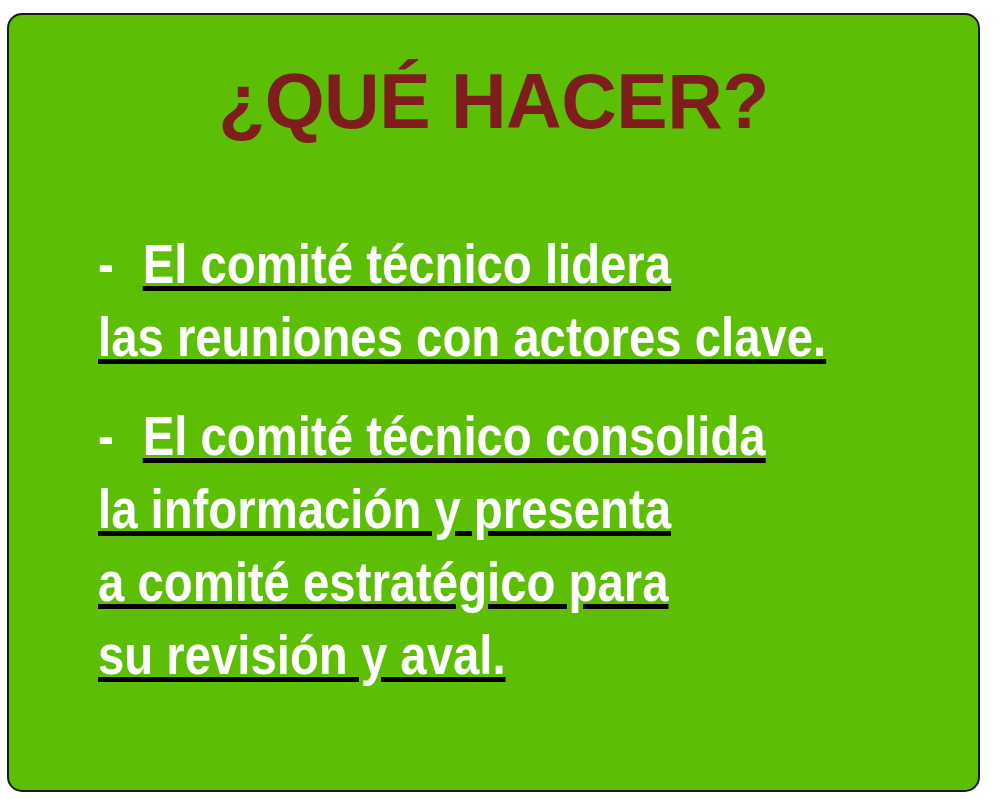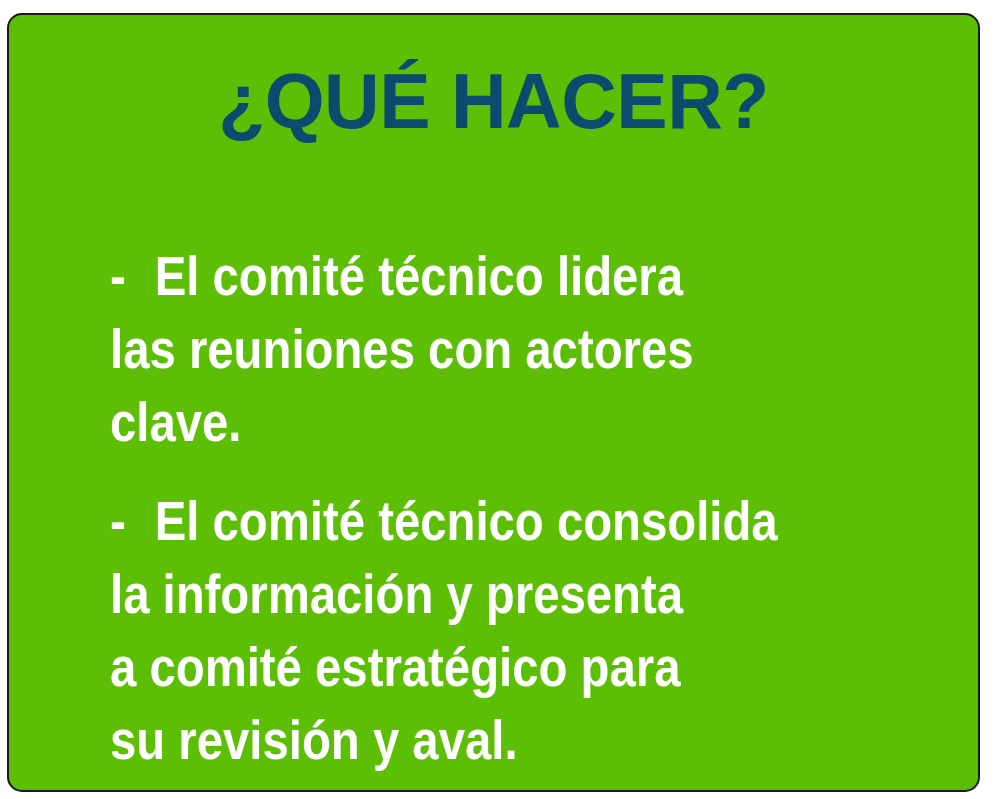--- a/index.html
+++ b/index.html
@@ -26,37 +26,38 @@
     border: 2px solid #1a1a1a;
     border-radius: 15px;
   }
 
   #card-title {
     position: absolute;
     left: 0;
     top: 48px;
     width: 100%;
     text-align: center;
-    color: #0c4a6e;
+    color: #7f1d1d;
     font-family: "Liberation Sans", sans-serif;
     font-weight: bold;
     font-size: 77px;
     line-height: 1;
     letter-spacing: -0.5px;
     white-space: nowrap;
   }
 
   #bullet-list {
     position: absolute;
     left: 89px;
     top: 213px;
     right: 20px;
-    margin: 12px;
+    margin: 0;
     padding: 0;
     list-style: none;
+    text-decoration: underline;
   }
 
   .bullet-item {
     display: block;
     margin: 0 0 26px 0;
     padding: 0;
     color: #ffffff;
     font-family: "Liberation Sans Narrow", "Liberation Sans", sans-serif;
     font-weight: bold;
     font-size: 55px;

